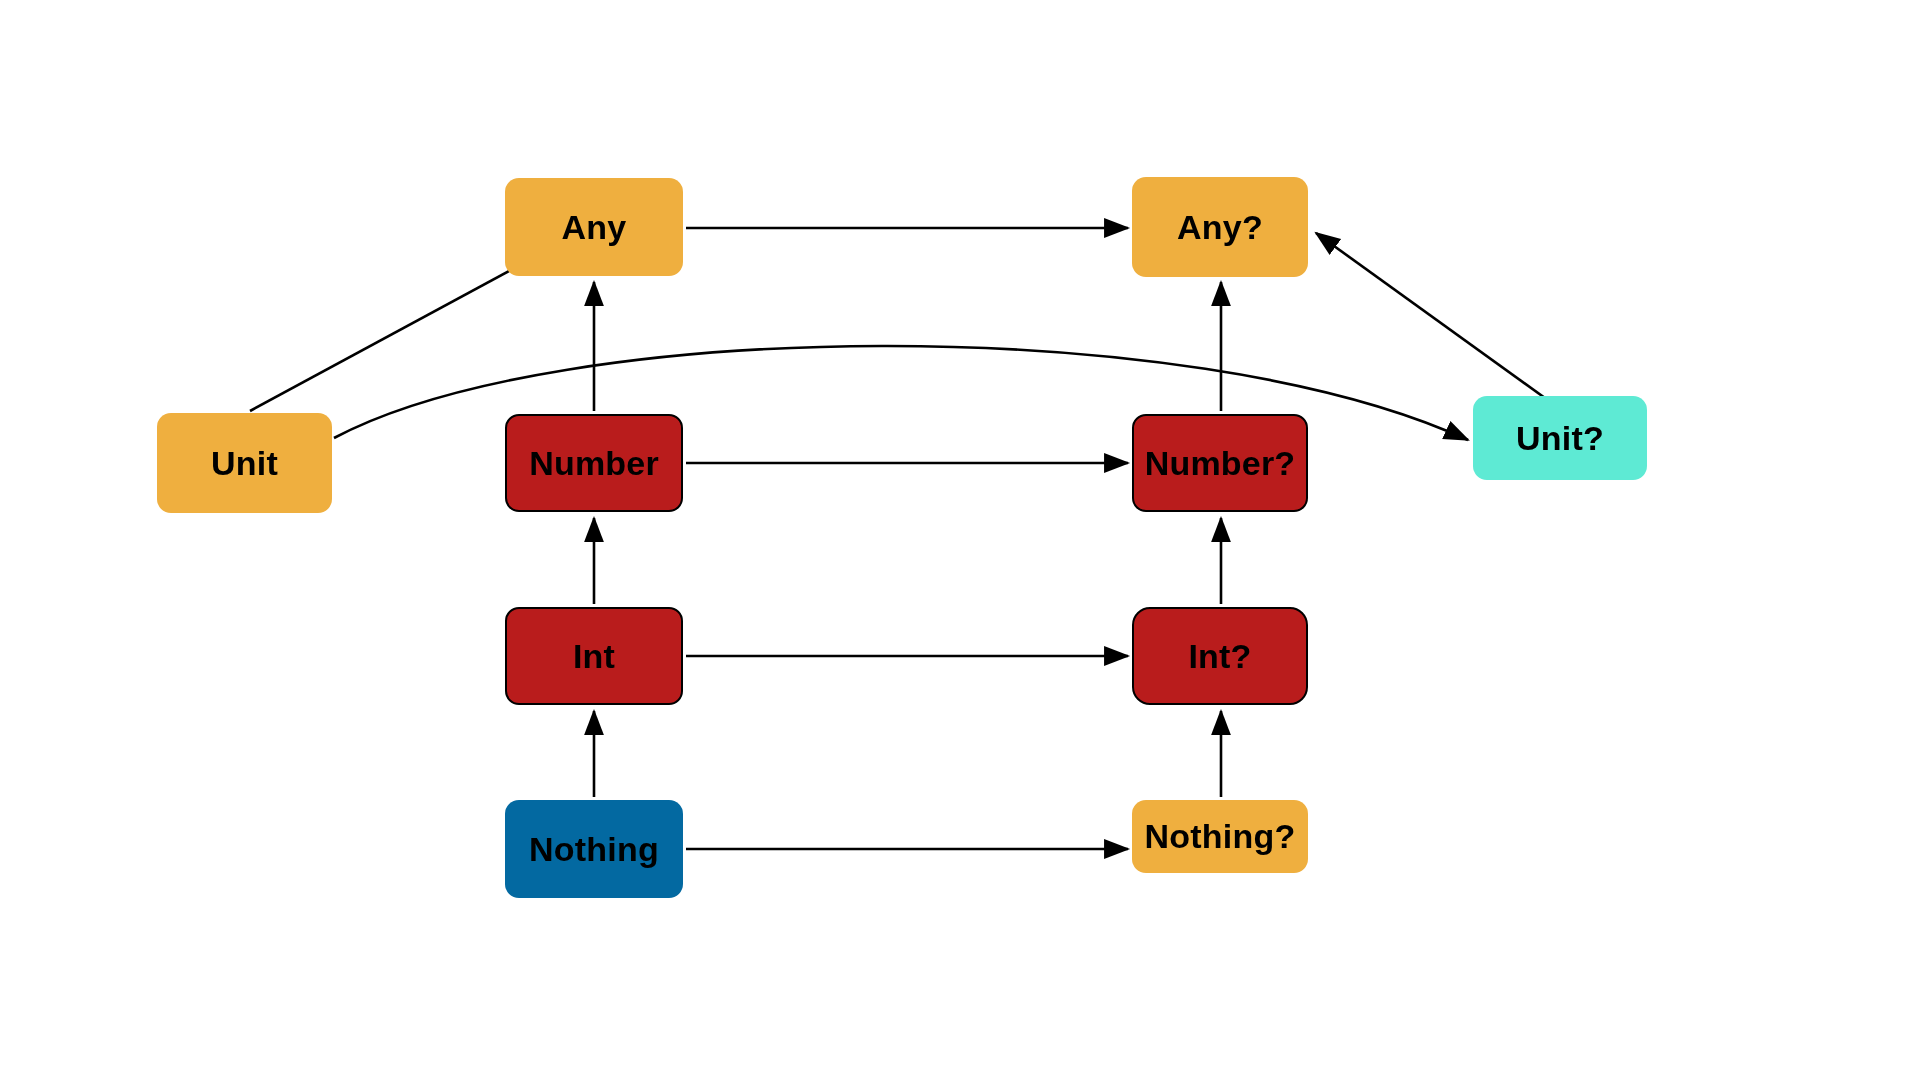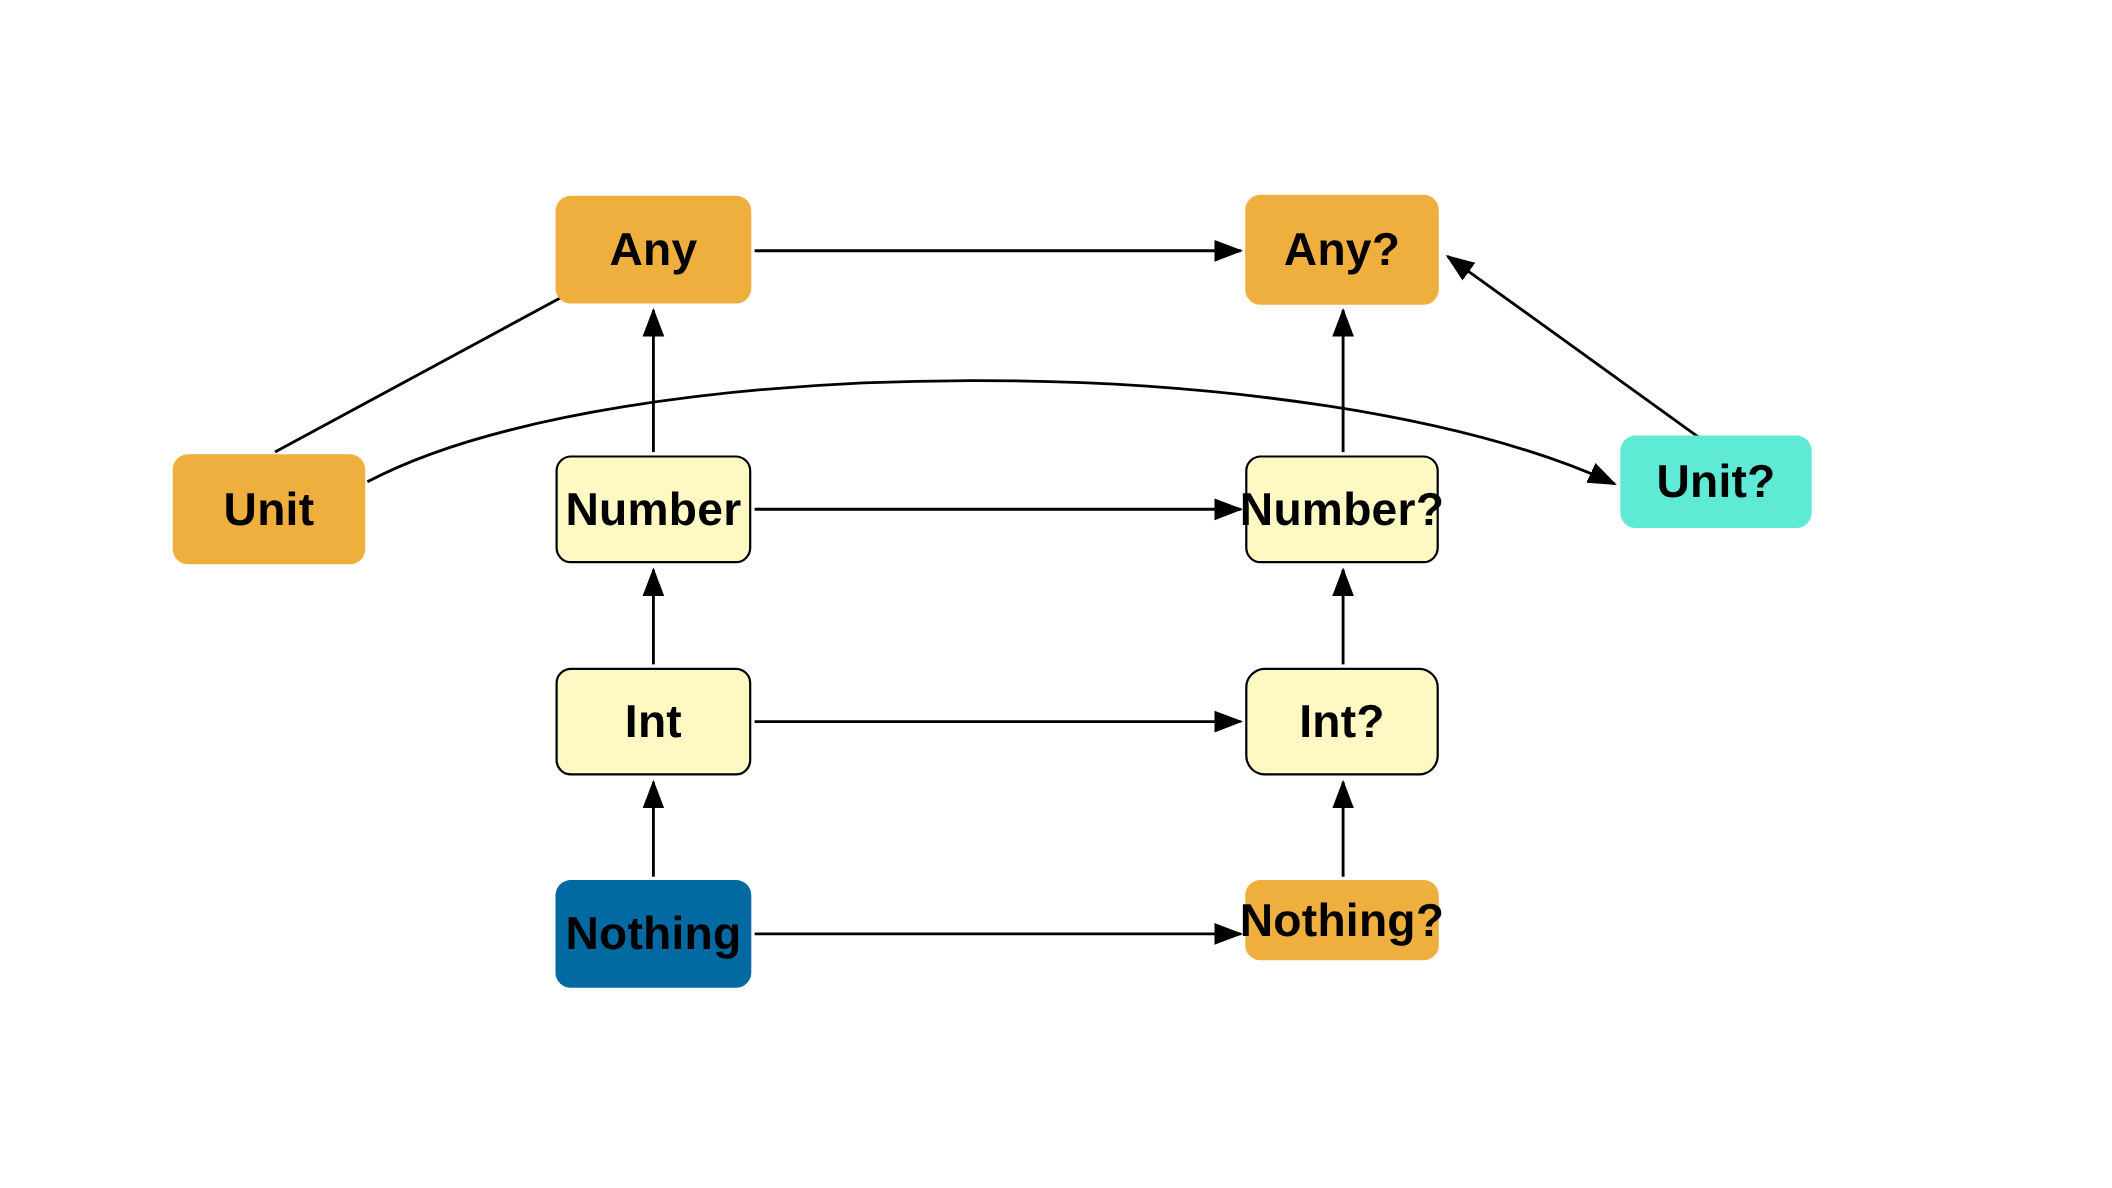--- a/index.html
+++ b/index.html
@@ -22,33 +22,33 @@
     width: 1920px;
     height: 1080px;
   }
   .node {
     position: absolute;
     box-sizing: border-box;
     display: flex;
     align-items: center;
     justify-content: center;
     border-radius: 14px;
-    font-size: 42px;
+    font-size: 34px;
     font-weight: 700;
     color: #000000;
     letter-spacing: 0.2px;
     white-space: nowrap;
     z-index: 2;
   }
   .node.filled {
     background: #efaf3f;
     border: none;
   }
   .node.outlined {
-    background: #fef9c3;
+    background: #b91c1c;
     border: 2.5px solid #000000;
   }
 </style>
 </head>
 <body>
 
 <div id="canvas">
 
   <svg id="edges" viewBox="0 0 1920 1080" xmlns="http://www.w3.org/2000/svg">
     <defs>

